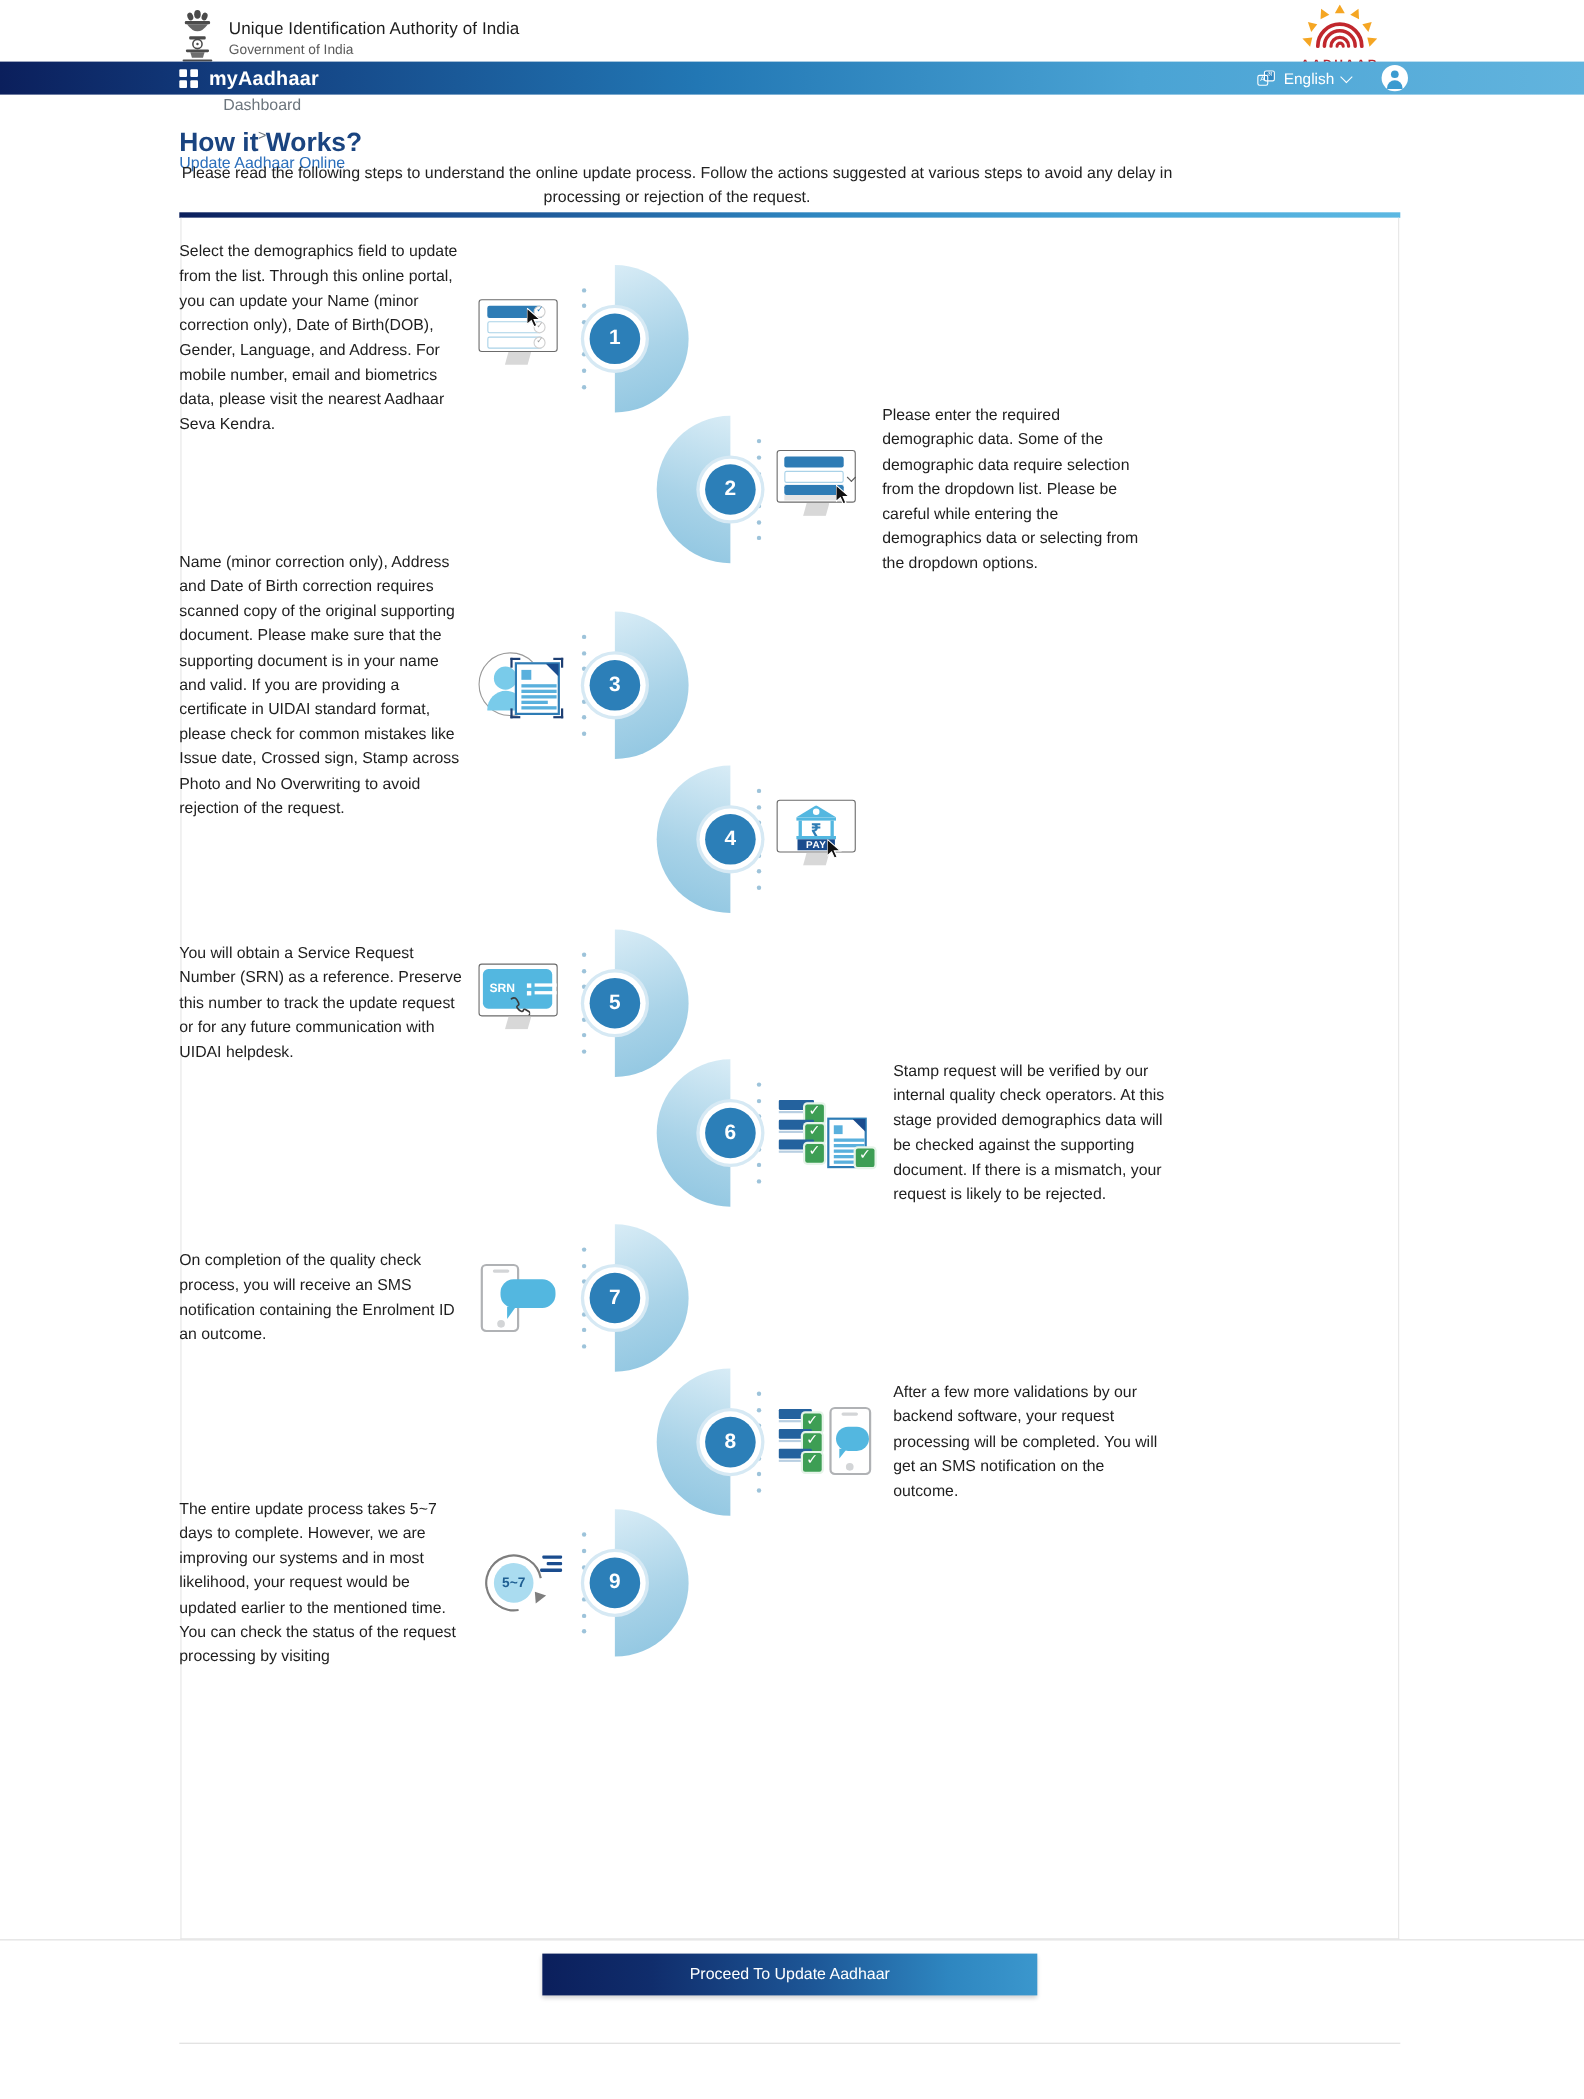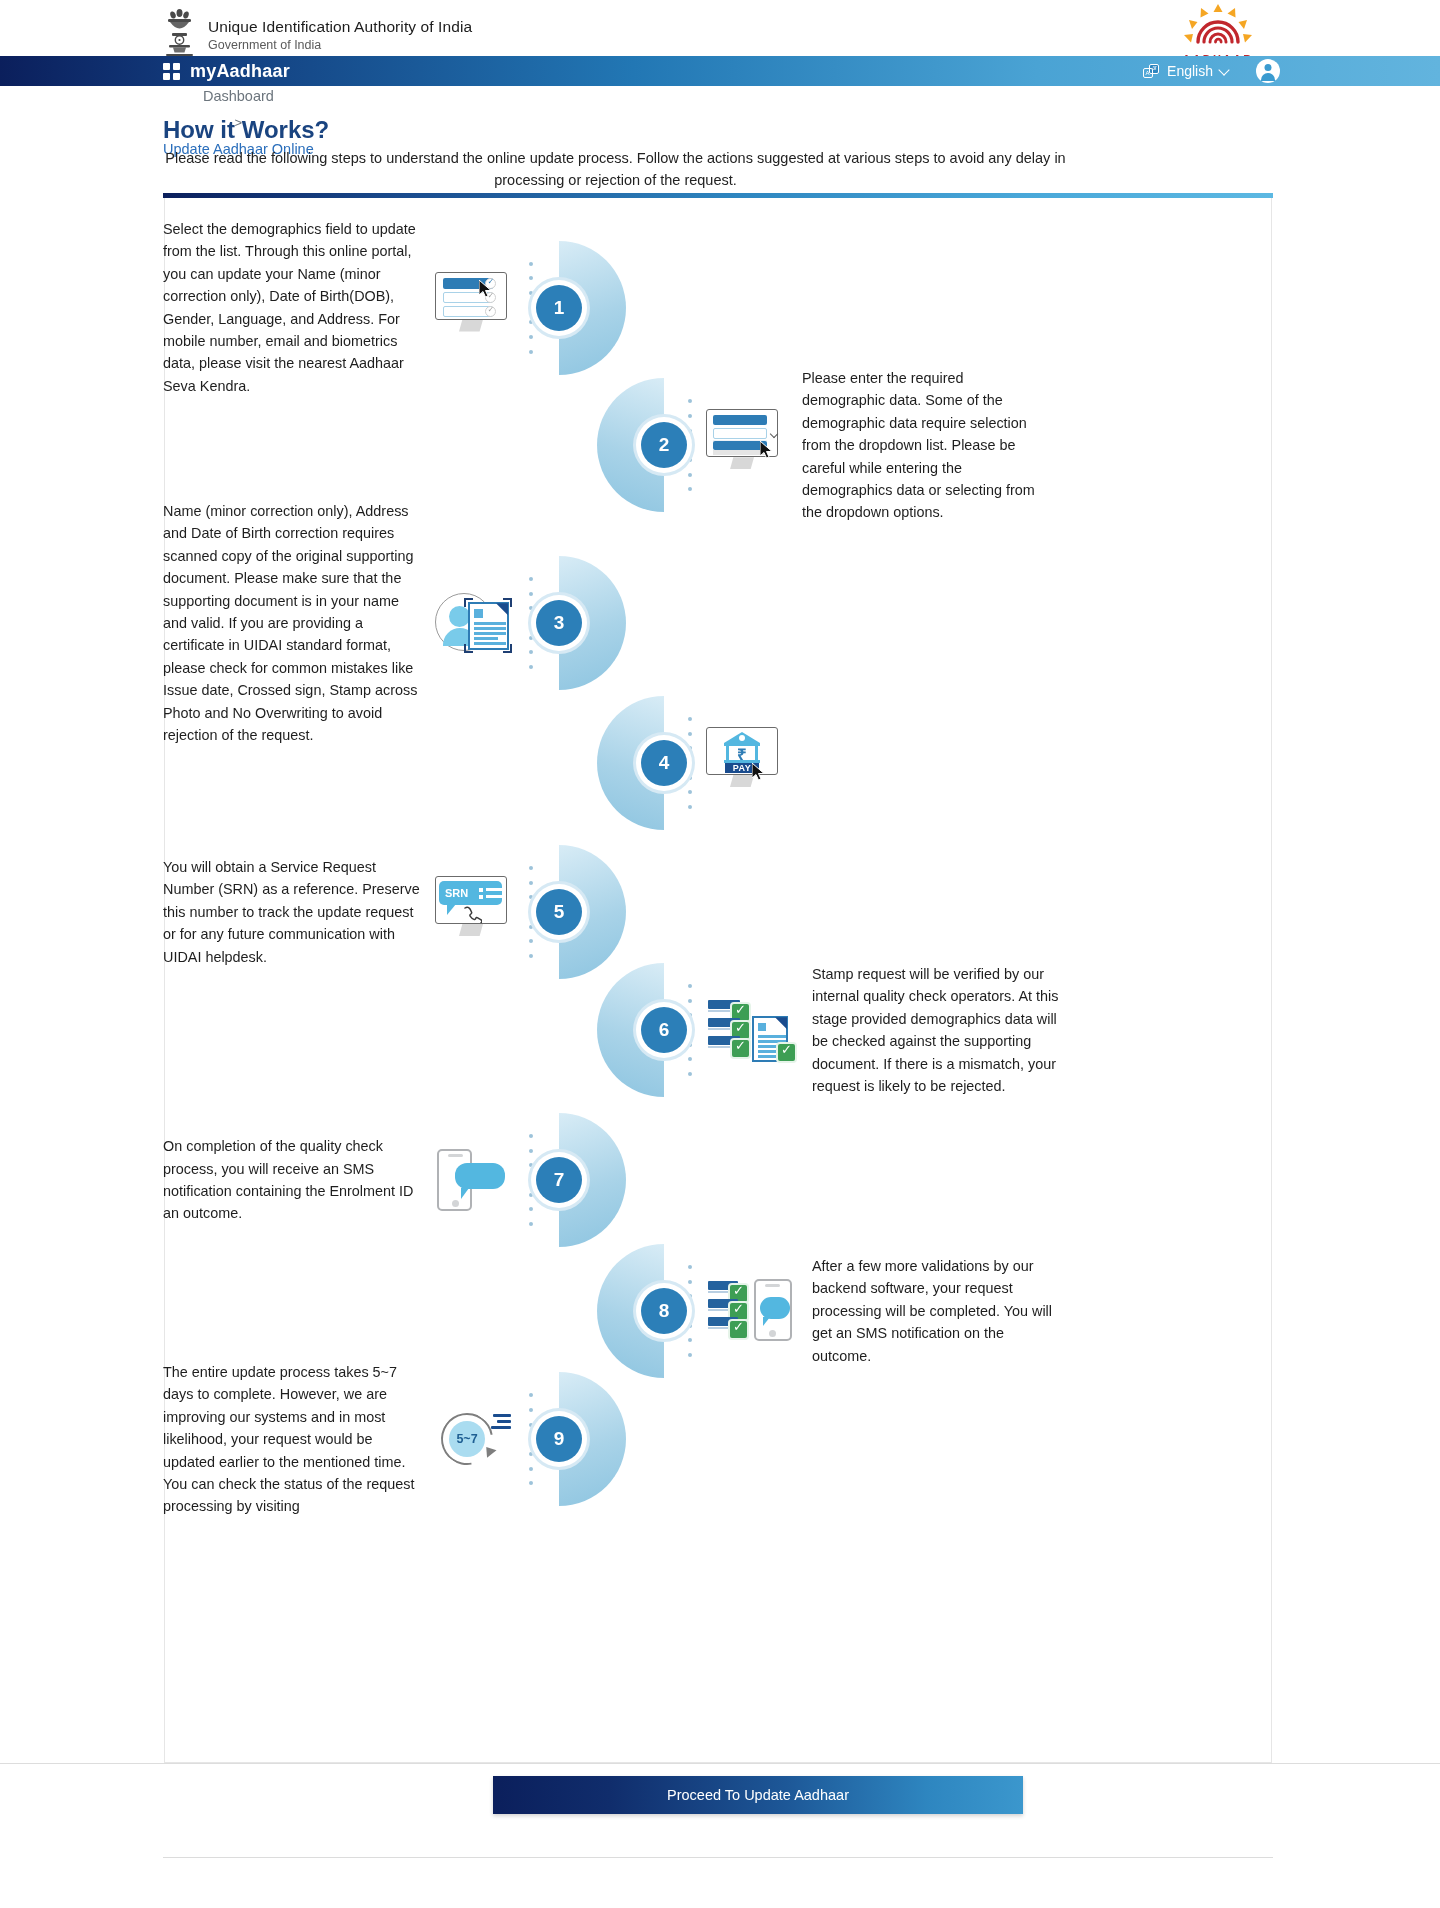--- a/index.html
+++ b/index.html
@@ -145,21 +145,21 @@
   .refresh-disc { position:absolute; width:36px; height:36px; border-radius:50%; background:#aadcf0; display:flex; align-items:center; justify-content:center; color:#1f5f93; font-size:12.5px; font-weight:bold; }
   .refresh-arrow { position:absolute; width:0;height:0; border-left:6px solid transparent; border-right:6px solid transparent; border-top:9px solid #7e7e7e; }
   .speedlines i { position:absolute; background:#1a4c8e; height:2.4px; border-radius:1px; }
 
   
   .footer-bar {
     position:absolute; left:0; top:1763px; width:1440px; height:63px; background:#fff;
     border-top:1px solid #ddd;
   }
   .proceed {
-    position:absolute; left:493px; top:1776px; width:530px; height:38px;
+    position:absolute; left:493px; top:1776px; width:450px; height:38px;
     background:linear-gradient(90deg,#0b1f5c 0%, #102d6c 22%, #1d5797 55%, #2e86c0 82%, #3b97cd 100%);
     color:#fff; font-size:14.5px; border:none; cursor:pointer;
     display:flex; align-items:center; justify-content:center;
     box-shadow:0 2px 4px rgba(0,0,0,.18);
   }
   .bottom-rule { position:absolute; left:163px; top:1857px; width:1110px; height:1px; background:#dcdcdc; }
 </style>
 </head>
 <body>
 
@@ -392,21 +392,21 @@
         </svg>
       </div>
       <div style="width:14px"></div>
     </div>
 
     <div class="step" style="left:0px; top:647px; width:1108px;">
       <div class="step-text" style="width:258px; margin-left:-2px;">You will obtain a Service Request Number (SRN) as a reference. Preserve this number to track the update request or for any future communication with UIDAI helpdesk.</div>
       <div style="width:14px"></div>
       <div class="iconbox">
         <div class="mon"></div>
-        <div class="srn-bub" style="left:4px;top:5px;width:63px;height:24px;">
+        <div class="srn-bub" style="left:4px;top:5px;width:63px;height:36px;">
           <span class="srn-txt">SRN</span>
           <span class="srn-div"></span>
           <span class="srn-lines">
             <span>
                 <em></em>
                 <b></b>
               </span>
               <span>
                 <em></em>
                 <b></b>

